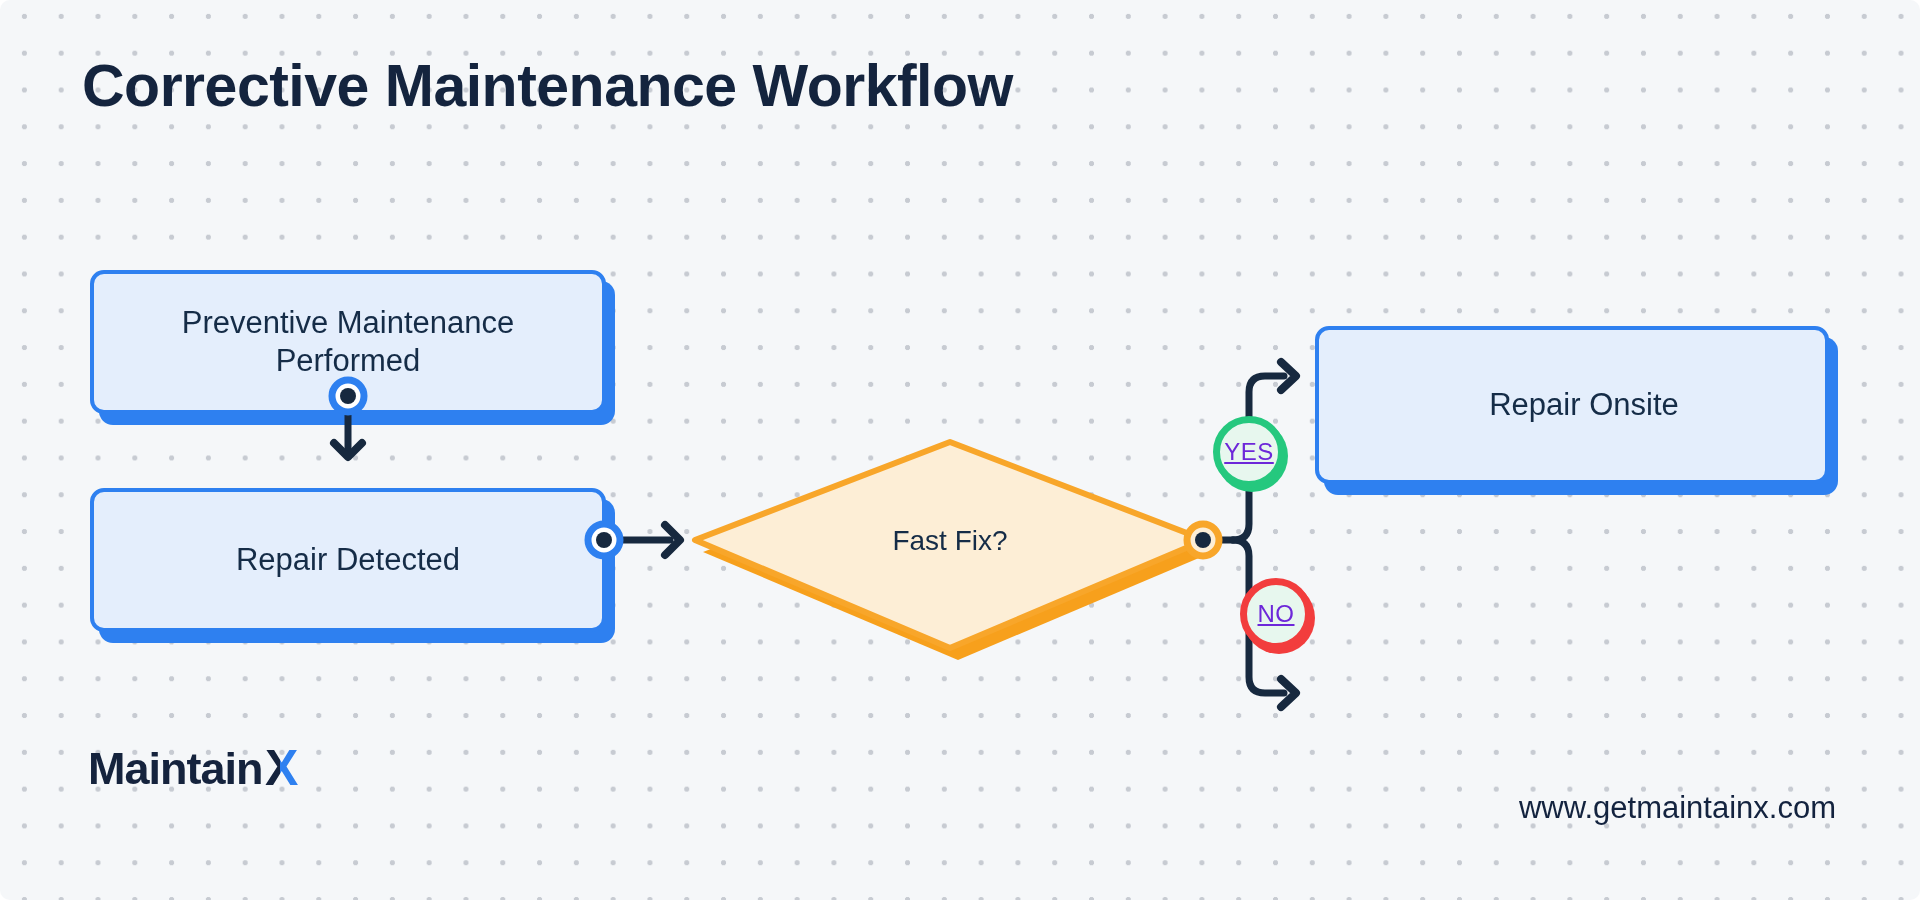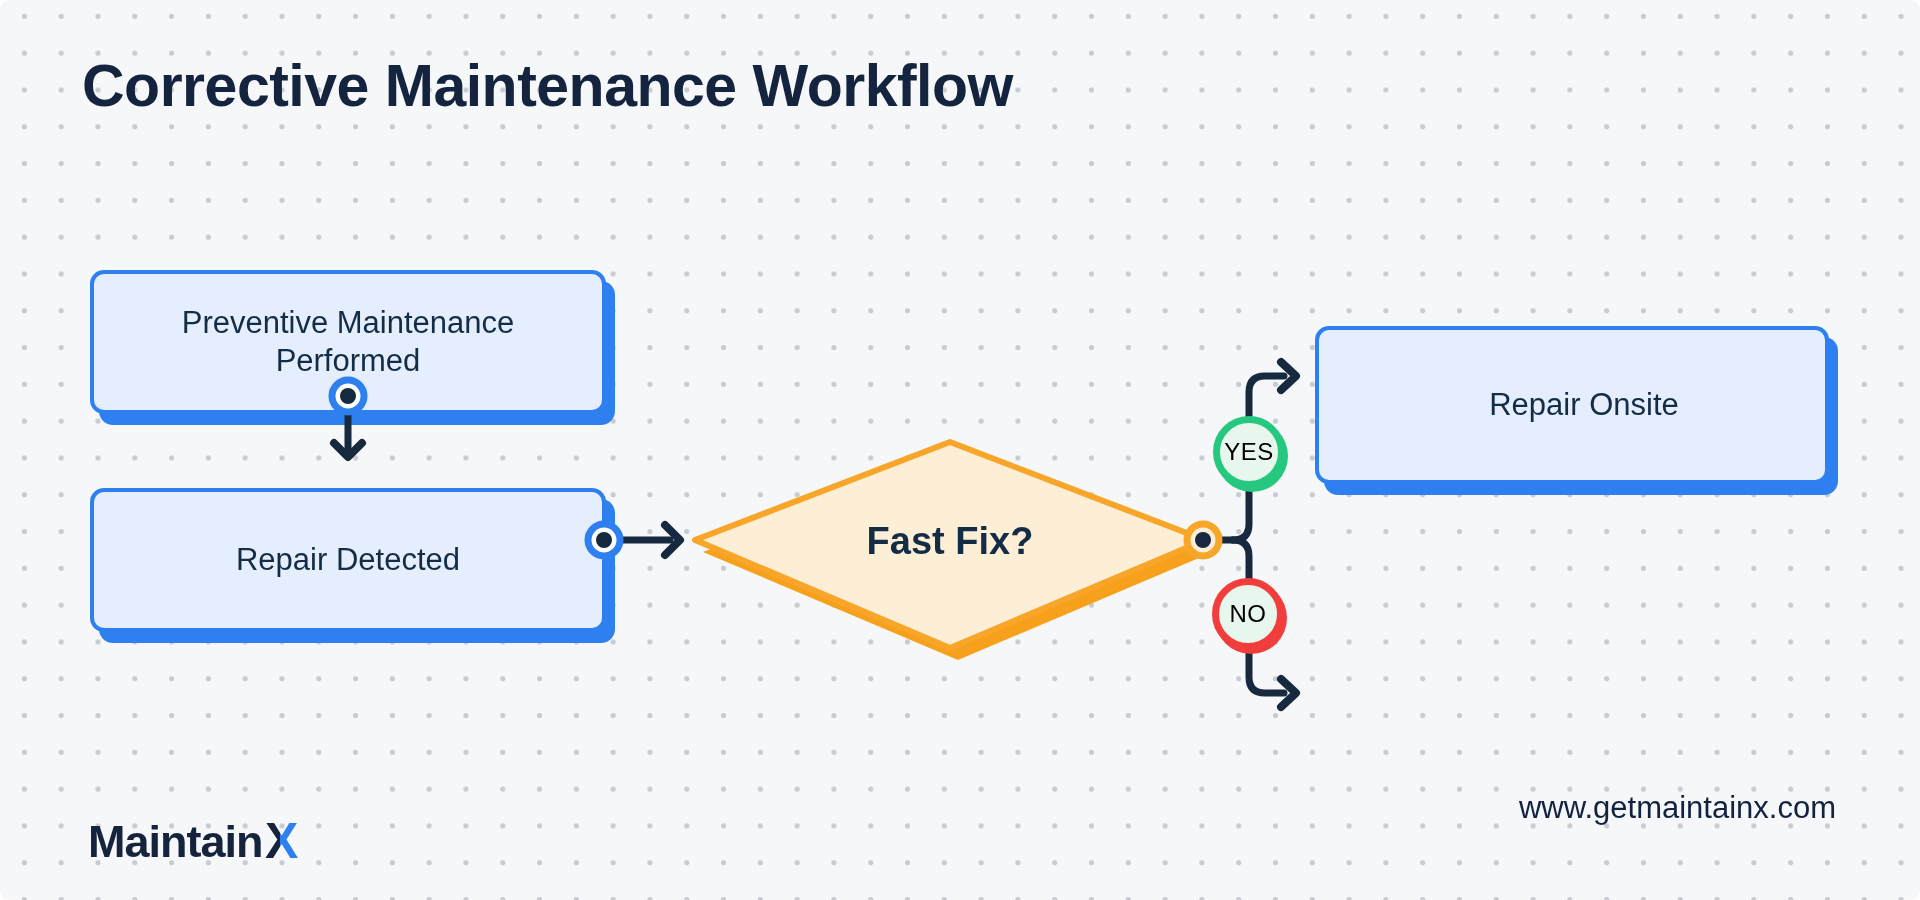--- a/index.html
+++ b/index.html
@@ -27,33 +27,33 @@
   }
   .pbox.left{left:90px;width:516px;height:144px;padding:0 58px;margin-top:20px;}
   #box-pm{top:250px;}
   #box-issue{top:468px;}
   .pbox.right{left:1315px;width:514px;height:158px;}
   #box-repair{top:326px;}
   #box-cwo{top:603px;}
   .diamond-label{
     position:absolute;z-index:3;left:800px;top:518px;width:300px;height:46px;
     display:flex;align-items:center;justify-content:center;
-    font-size:38px;color:#152c47;font-weight:bold;
+    font-size:28px;color:#152c47;
   }
   .badge{
     position:absolute;z-index:3;box-sizing:border-box;
     width:72px;height:72px;border-radius:50%;
     background:#e7f7ee;
     display:flex;align-items:center;justify-content:center;
-    font-size:24px;color:#000000;letter-spacing:0.5px;
+    font-size:24px;color:#6d28d9;letter-spacing:0.5px;text-decoration:underline;
   }
   #badge-yes{left:1213px;top:416px;border:7px solid #25c87e;box-shadow:3px 4px 0 0 #25c87e;}
-  #badge-no{left:1212px;top:578px;border:7px solid #f23d3d;box-shadow:3px 4px 0 0 #f23d3d;}
+  #badge-no{left:1240px;top:578px;border:7px solid #f23d3d;box-shadow:3px 4px 0 0 #f23d3d;}
   .logo{
-    position:absolute;z-index:3;left:88px;top:812px;height:52px;
+    position:absolute;z-index:3;left:88px;top:739px;height:52px;
     display:flex;align-items:flex-end;
   }
   .logo .word{
     font-size:45px;font-weight:800;letter-spacing:-1px;color:#15233d;line-height:1;
   }
   .logo svg{display:block;margin-left:1px;}
   .website{
     position:absolute;z-index:3;right:84px;top:790px;
     font-size:31px;font-weight:400;color:#13233f;
   }

